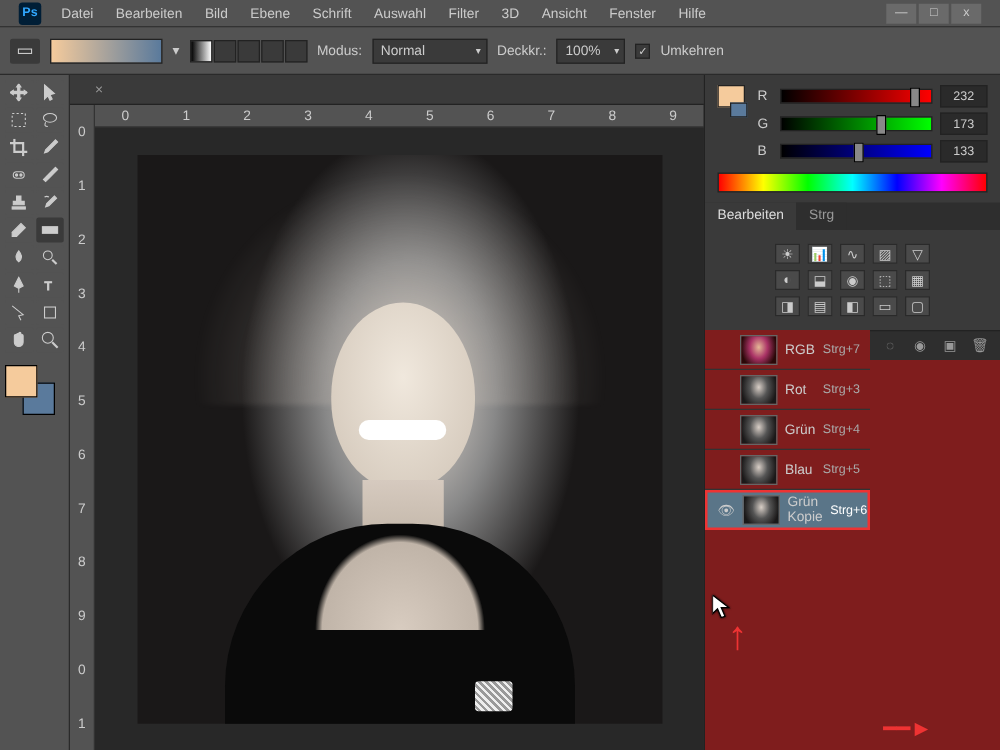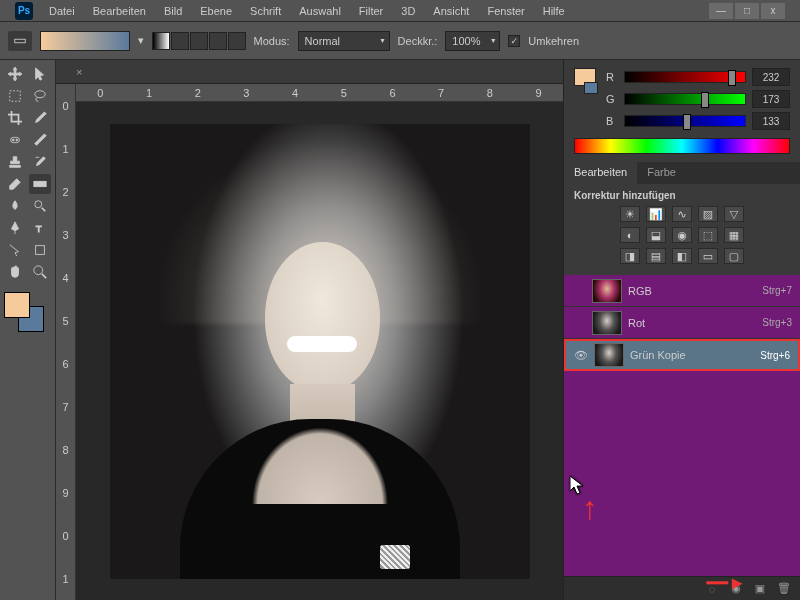--- a/index.html
+++ b/index.html
@@ -59,21 +59,21 @@
 .slider.b{background:linear-gradient(90deg,#000,#00f)}
 .slider .thumb{position:absolute;top:-2px;width:8px;height:16px;background:#888;border:1px solid #000}
 .valbox{width:38px;height:18px;background:#2a2a2a;border:1px solid #222;display:flex;align-items:center;justify-content:center;font-size:10px}
 .spectrum{height:16px;margin-top:4px;background:linear-gradient(90deg,#f00,#ff0,#0f0,#0ff,#00f,#f0f,#f00);border:1px solid #222}
 .mini-swatch{display:flex;flex-direction:column;gap:0;margin-right:8px}
 .mini-swatch .s1{width:22px;height:18px;background:#f5cb9c;border:1px solid #222}
 .mini-swatch .s2{width:14px;height:12px;background:#5a7a9c;border:1px solid #222;margin-left:10px;margin-top:-4px}
 .adj-panel{padding:6px 10px;background:#3a3a3a}
 .adj-row{display:flex;gap:6px;margin:5px 0;justify-content:center}
 .adj-row div{width:20px;height:16px;background:#4a4a4a;border:1px solid #2a2a2a;display:flex;align-items:center;justify-content:center}
-.channels-panel{flex:1;display:flex;flex-direction:column;background:#701a75}
+.channels-panel{flex:1;display:flex;flex-direction:row;background:#7f1d1d}
 .ch-list{flex:1;overflow:auto}
 .ch-item{display:flex;align-items:center;height:32px;padding:0 8px;gap:6px;border-bottom:1px solid #333}
 .ch-item.sel{background:#5a7588;color:#fff;border:2px solid #e33;position:relative}
 .eye{width:14px;height:14px;display:flex;align-items:center;justify-content:center}
 .ch-thumb{width:30px;height:24px;border:1px solid #666;background:radial-gradient(ellipse 14px 18px at 50% 40%,#d8cec6,#555 50%,#1a1818);flex-shrink:0}
 .ch-thumb.rgb{background:radial-gradient(ellipse 14px 18px at 50% 40%,#e5b896,#a36 50%,#2a0808)}
 .ch-name{flex:1}
 .ch-short{font-size:10px;color:#aaa}
 .ch-item.sel .ch-short{color:#fff}
 .arrow-up{position:absolute;left:582px;top:498px;color:#e33;font-size:32px;line-height:20px;pointer-events:none}
@@ -343,24 +343,23 @@
               </div>
               <div class="valbox">133</div>
             </div>
         </div>
       </div>
       <div class="spectrum"></div>
     </div>
 
     <div class="panel-tabs">
       <div class="ptab active">Bearbeiten</div>
-      <div class="ptab">Farbe</div>
+      <div class="ptab">Strg</div>
     </div>
     <div class="adj-panel">
-      <div style="font-weight:bold;font-size:10px">Korrektur hinzufügen</div>
       <div class="adj-row">
           <div>☀</div>
           <div>📊</div>
           <div>∿</div>
           <div>▨</div>
           <div>▽</div>
         </div>
       <div class="adj-row">
           <div>◐</div>
           <div>⬓</div>
@@ -384,20 +383,32 @@
             <div class="ch-thumb rgb"></div>
             <span class="ch-name">RGB</span>
             <span class="ch-short">Strg+7</span>
           </div>
         <div class="ch-item">
             <span class="eye"></span>
             <div class="ch-thumb"></div>
             <span class="ch-name">Rot</span>
             <span class="ch-short">Strg+3</span>
           </div>
+        <div class="ch-item">
+            <span class="eye"></span>
+            <div class="ch-thumb"></div>
+            <span class="ch-name">Grün</span>
+            <span class="ch-short">Strg+4</span>
+          </div>
+        <div class="ch-item">
+            <span class="eye"></span>
+            <div class="ch-thumb"></div>
+            <span class="ch-name">Blau</span>
+            <span class="ch-short">Strg+5</span>
+          </div>
         <div class="ch-item sel">
             <span class="eye">👁</span>
             <div class="ch-thumb"></div>
             <span class="ch-name">Grün Kopie</span>
             <span class="ch-short">Strg+6</span>
           </div>
       </div>
       <div class="panel-footer">
         <div>◌</div>
         <div>◉</div>

